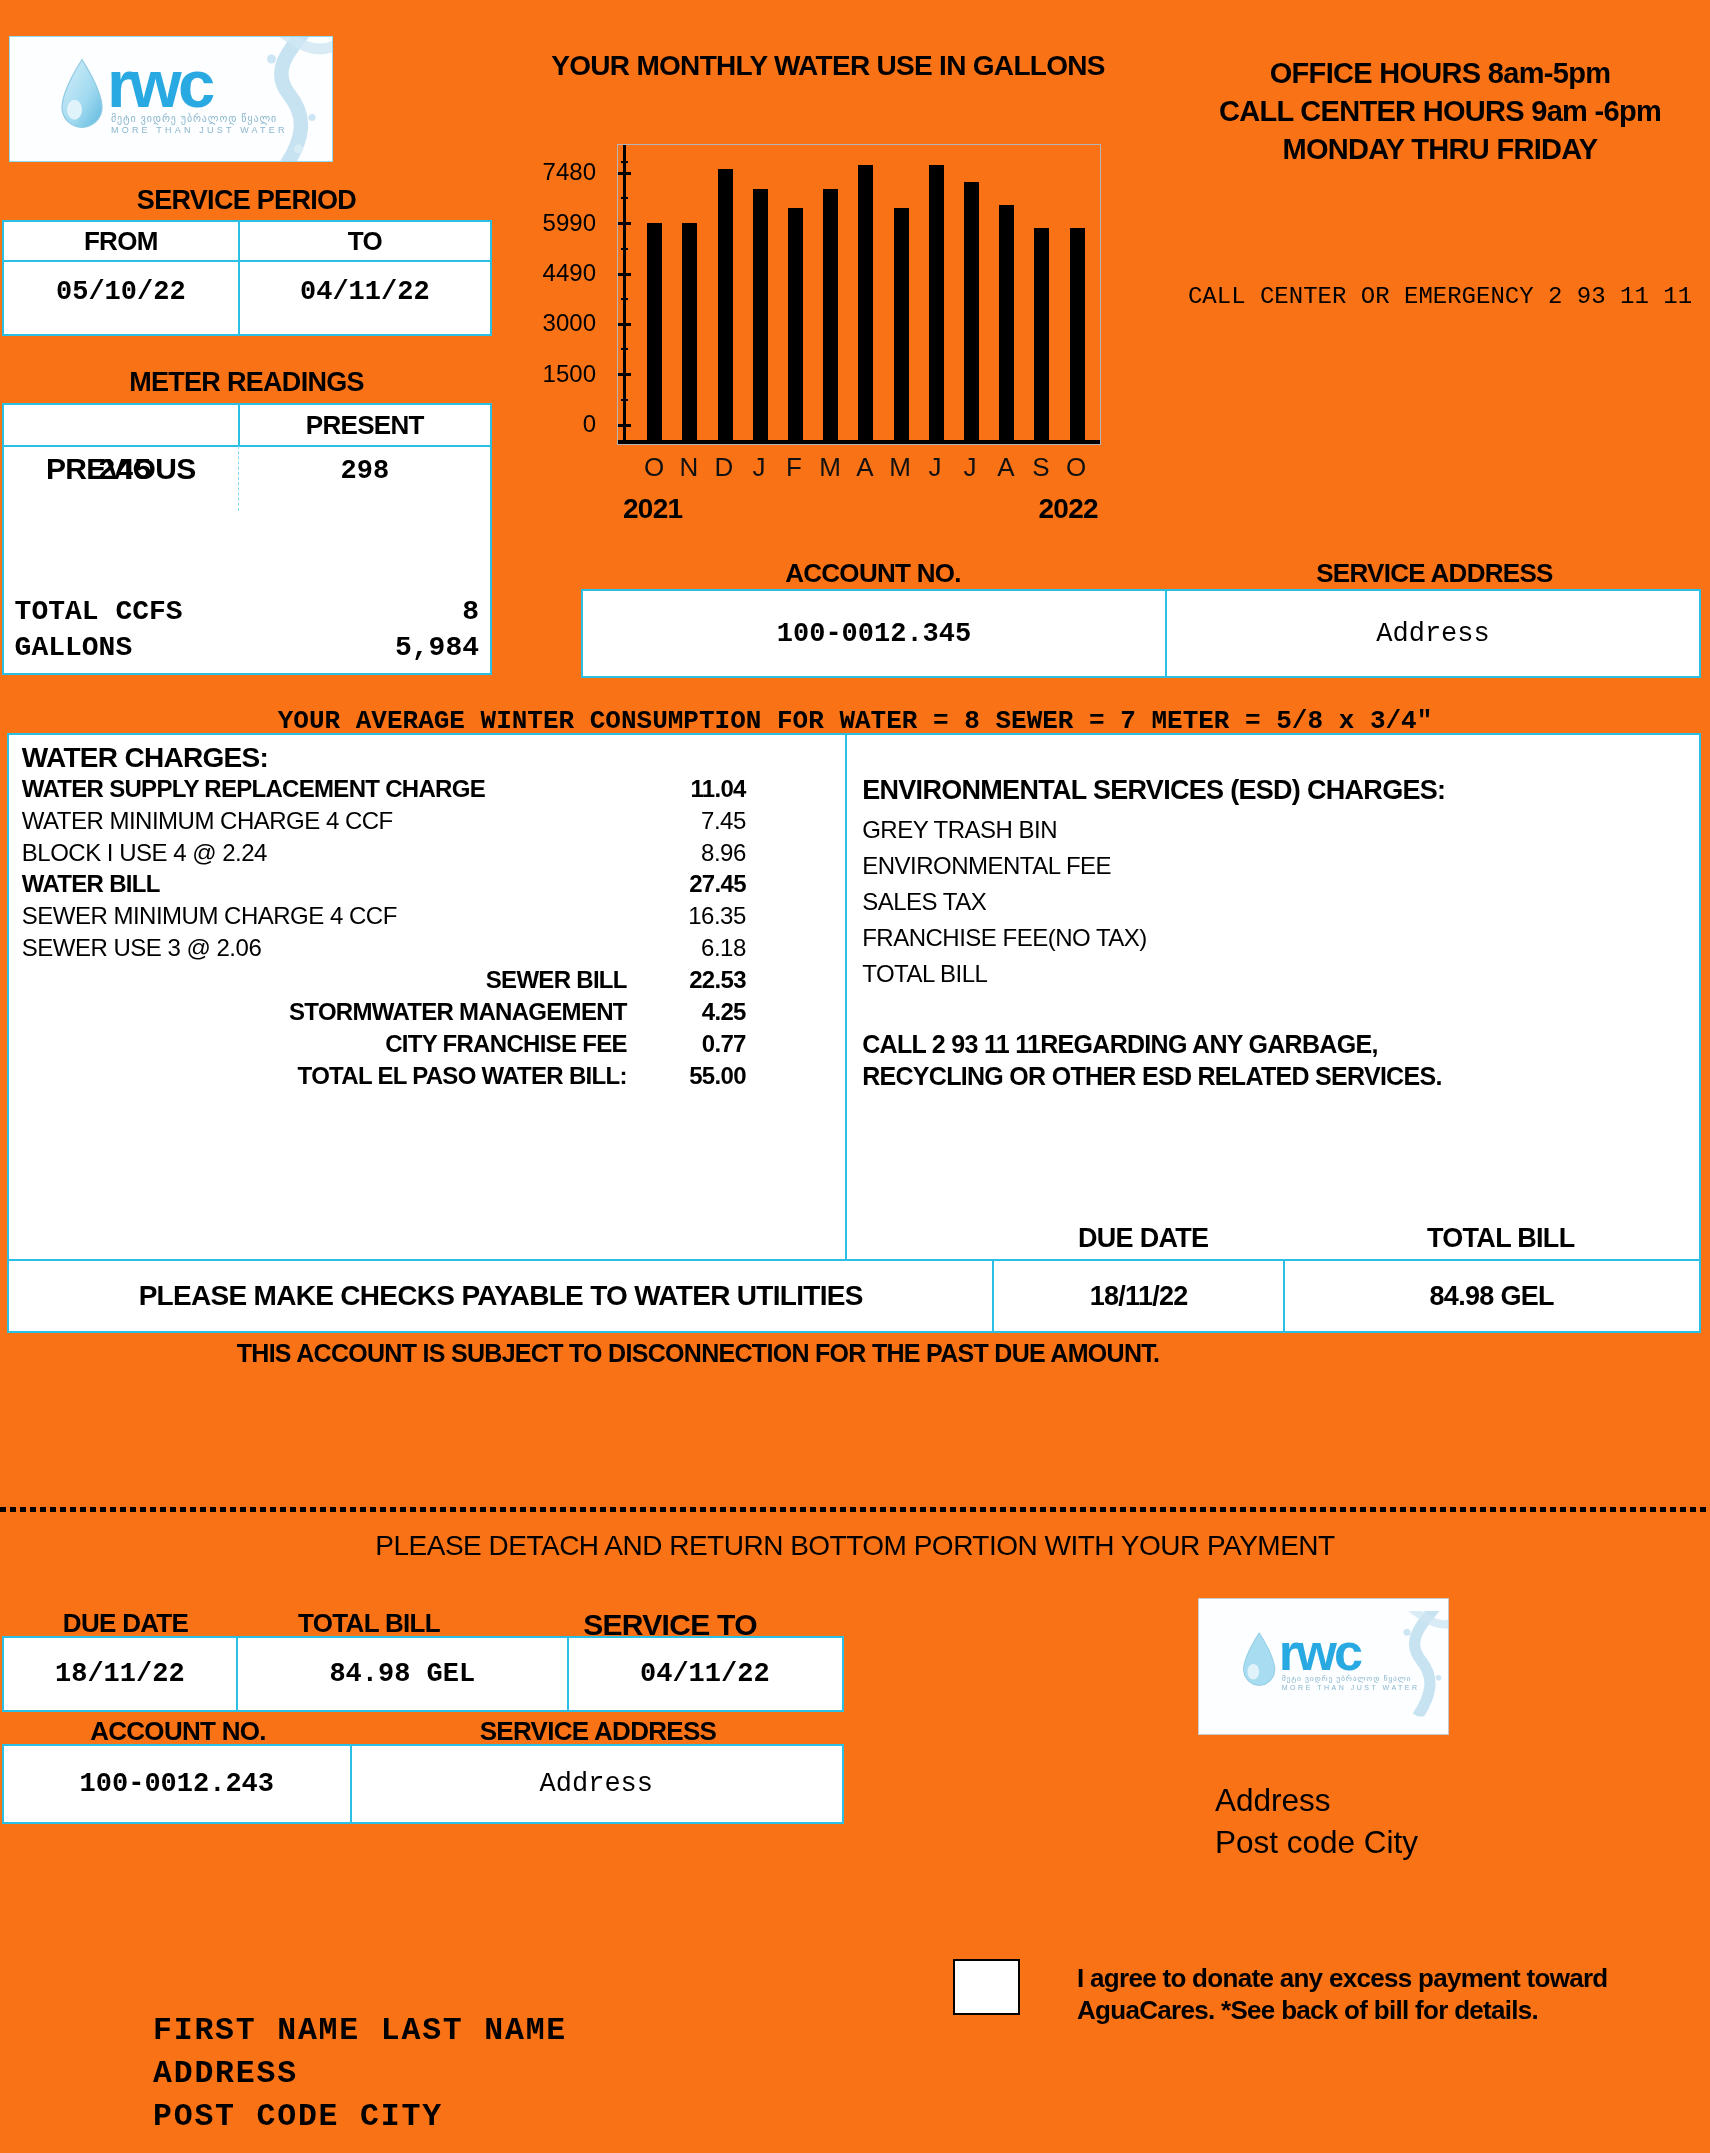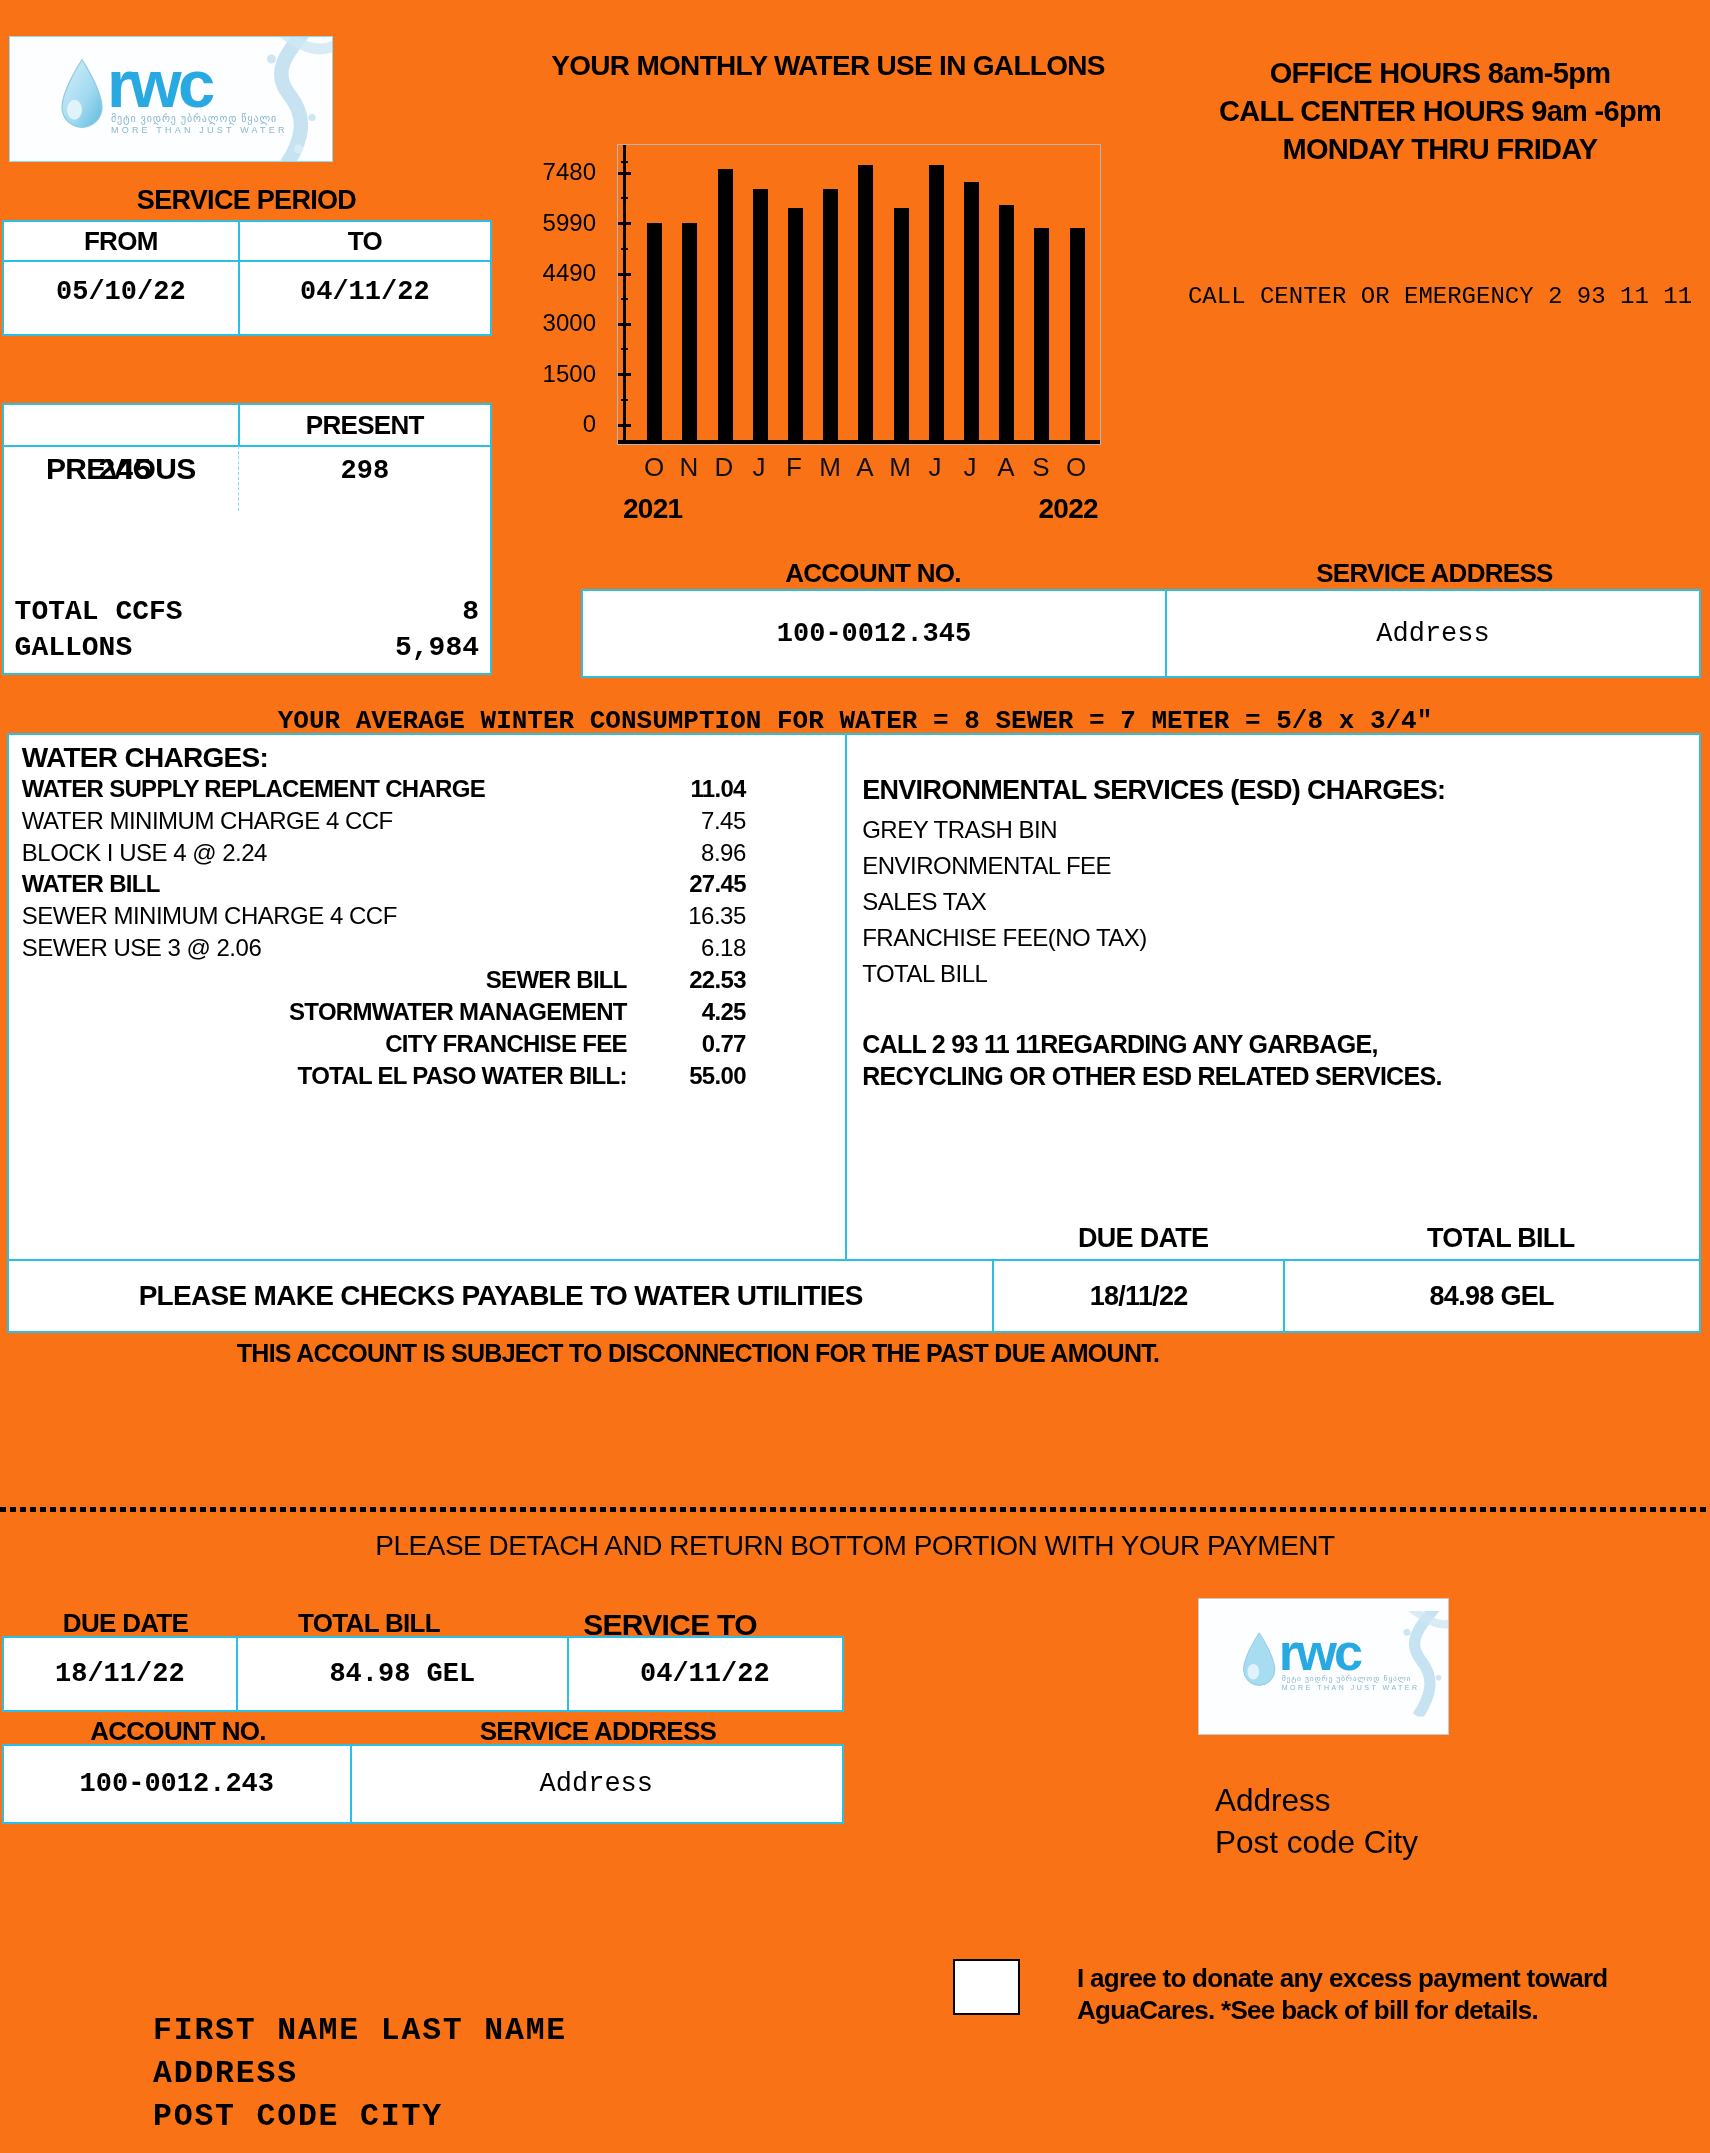--- a/index.html
+++ b/index.html
@@ -78,20 +78,21 @@
   <div class="abs nsb ctr" style="left:0;top:185px;width:493px;font-size:27px;">SERVICE PERIOD</div>
   <div class="abs cy" style="left:1.8px;top:220px;width:486px;height:112px;">
     <div class="hline" style="top:38px;"></div>
     <div class="vline" style="left:234px;"></div>
     <div class="cell nsb" style="left:0;top:0;width:234px;height:38px;font-size:26px;">FROM</div>
     <div class="cell nsb" style="left:236px;top:0;right:0;height:38px;font-size:26px;">TO</div>
     <div class="cell monob" style="left:0;top:40px;width:234px;height:59px;font-size:27px;">05/10/22</div>
     <div class="cell monob" style="left:236px;top:40px;right:0;height:59px;font-size:27px;">04/11/22</div>
   </div>
 
+  <div class="abs nsb ctr" style="left:0;top:367px;width:493px;font-size:27px;">METER READINGS</div>
   <div class="abs cy" style="left:1.8px;top:403px;width:486px;height:268px;">
     <div class="hline" style="top:40px;"></div>
     <div class="vline" style="left:234px;height:41px;"></div>
     <div style="position:absolute;left:234px;top:41px;height:65px;width:0;border-left:1.8px dashed #7fd8ef;"></div>
     <div class="cell nsb" style="left:0;top:0;width:234px;height:40px;font-size:30px;margin-top:44px;">PREVIOUS</div>
     <div class="cell nsb" style="left:236px;top:0;right:0;height:40px;font-size:26px;">PRESENT</div>
     <div class="cell monob" style="left:4px;top:41px;width:234px;height:49px;font-size:30px;">245</div>
     <div class="cell monob" style="left:236px;top:41px;right:0;height:49px;font-size:27px;">298</div>
     <div class="abs monob" style="left:10.8px;top:191px;font-size:28px;">TOTAL CCFS</div>
     <div class="abs monob" style="right:10.8px;top:191px;font-size:28px;text-align:right;">8</div>

